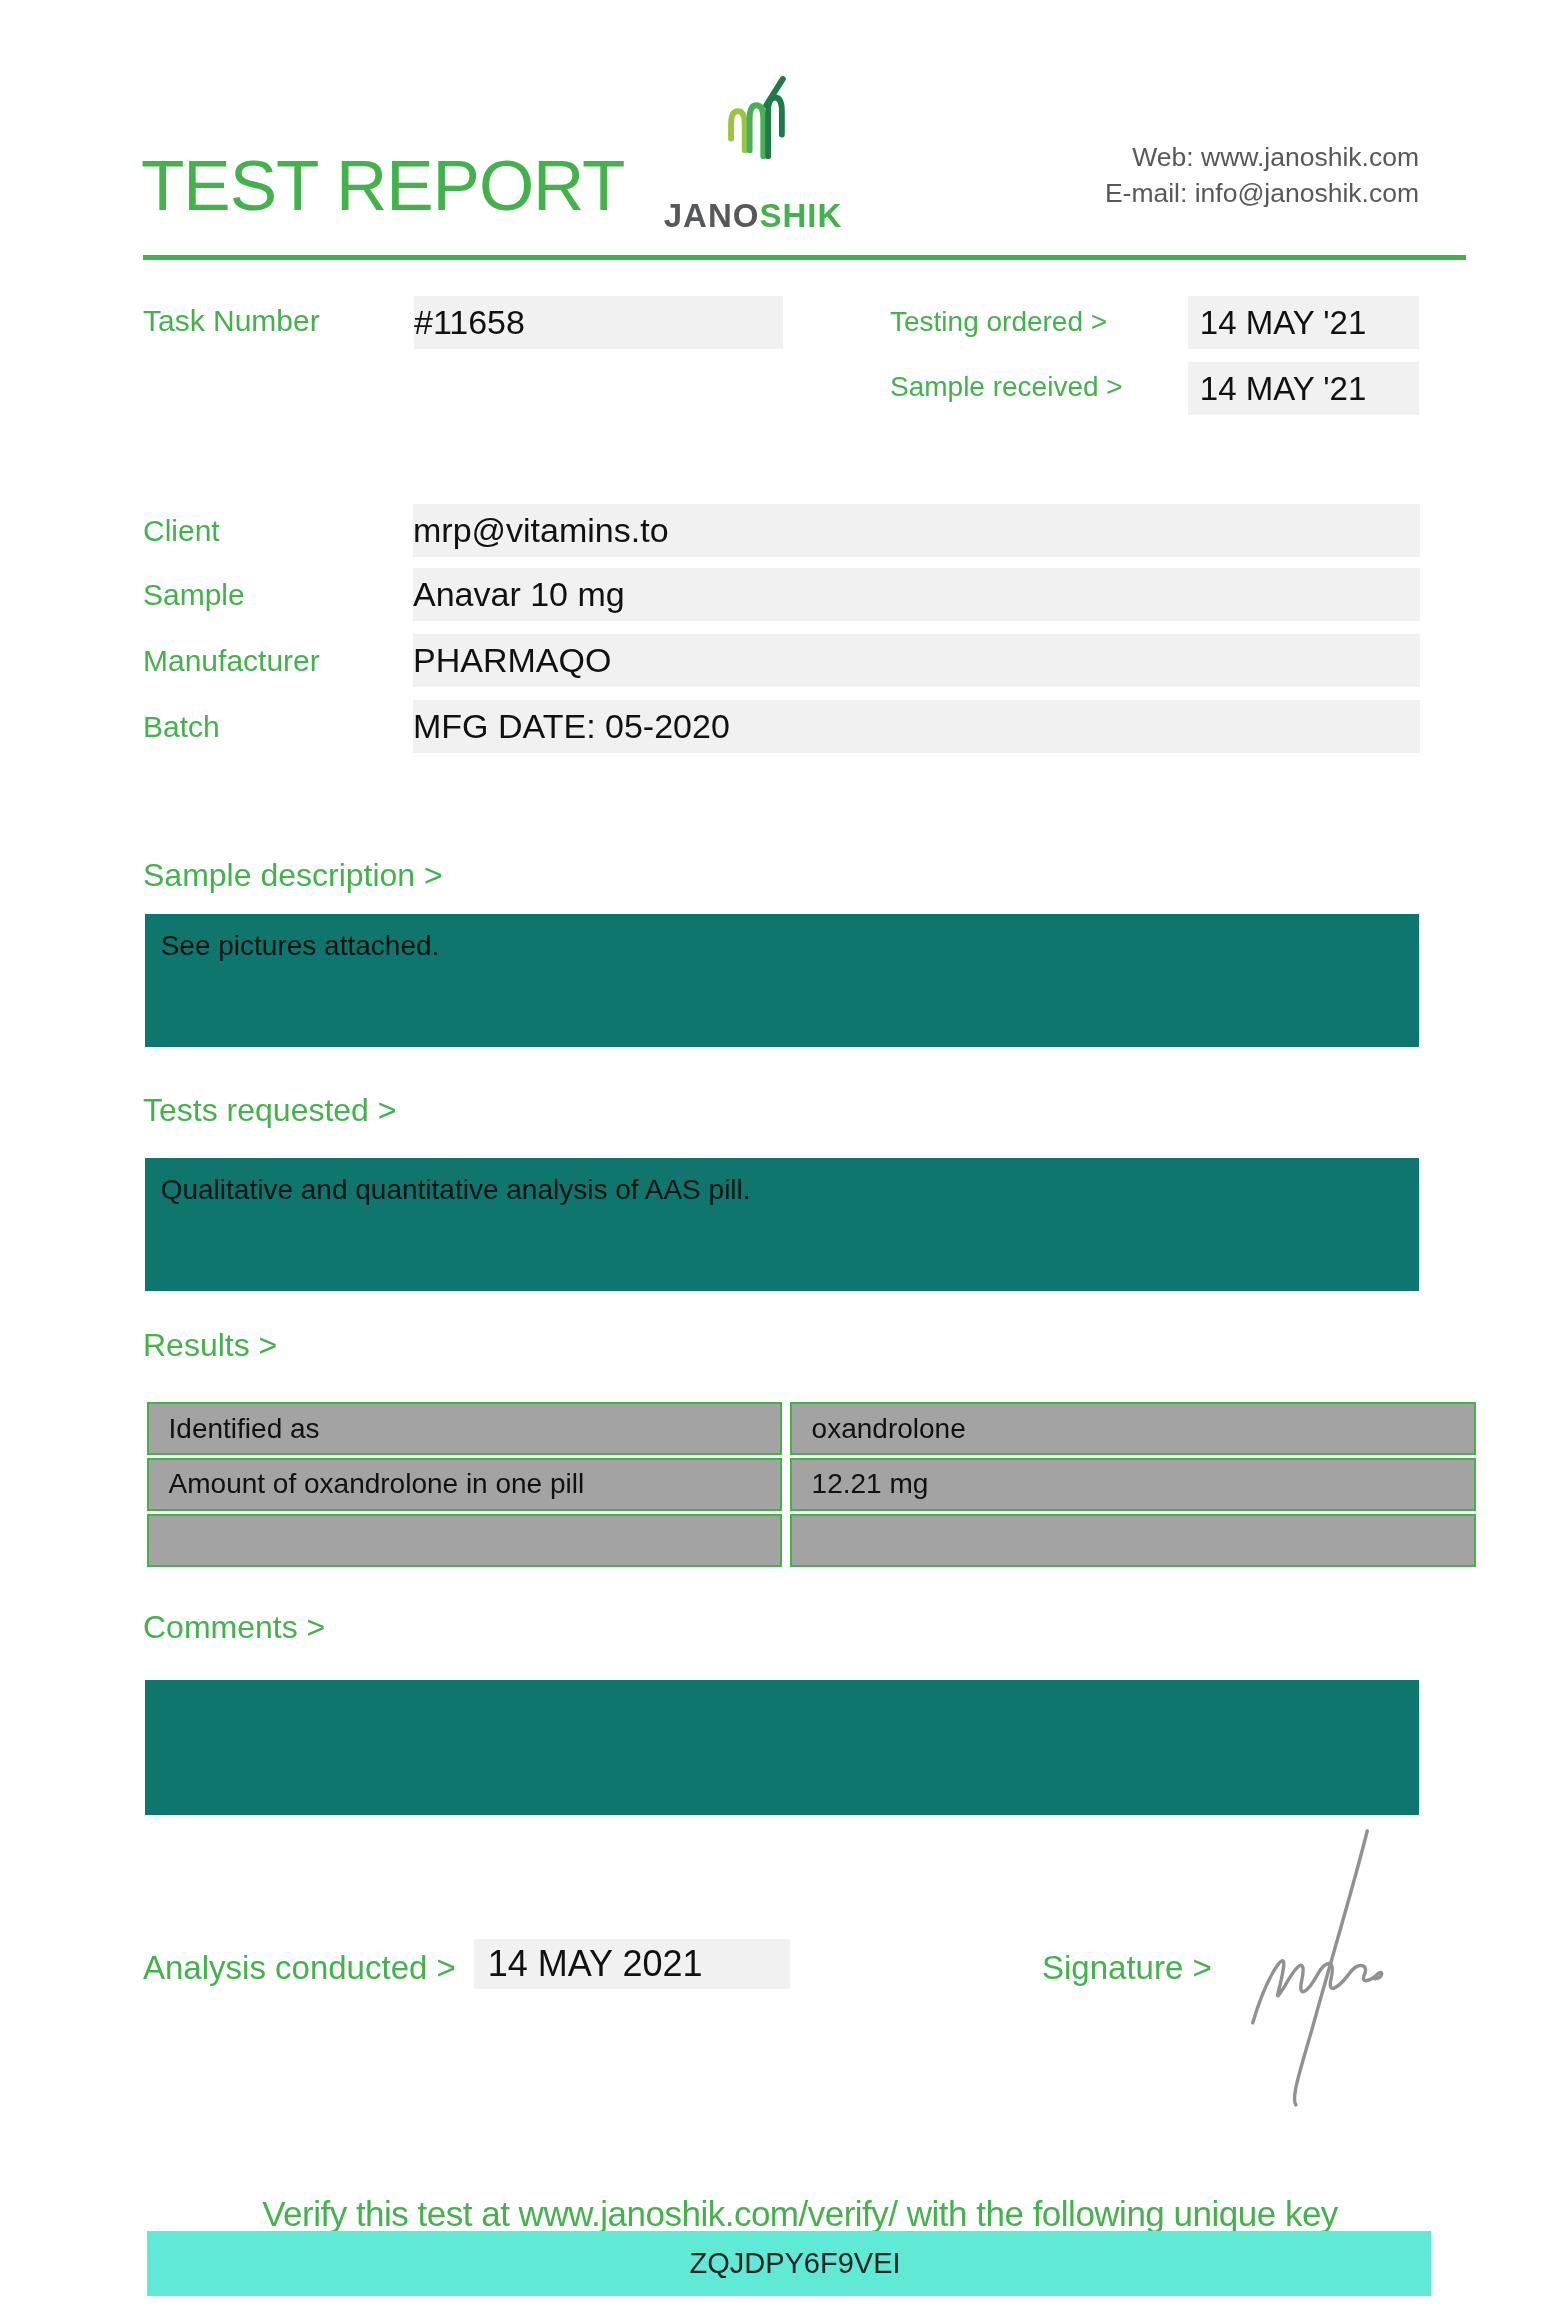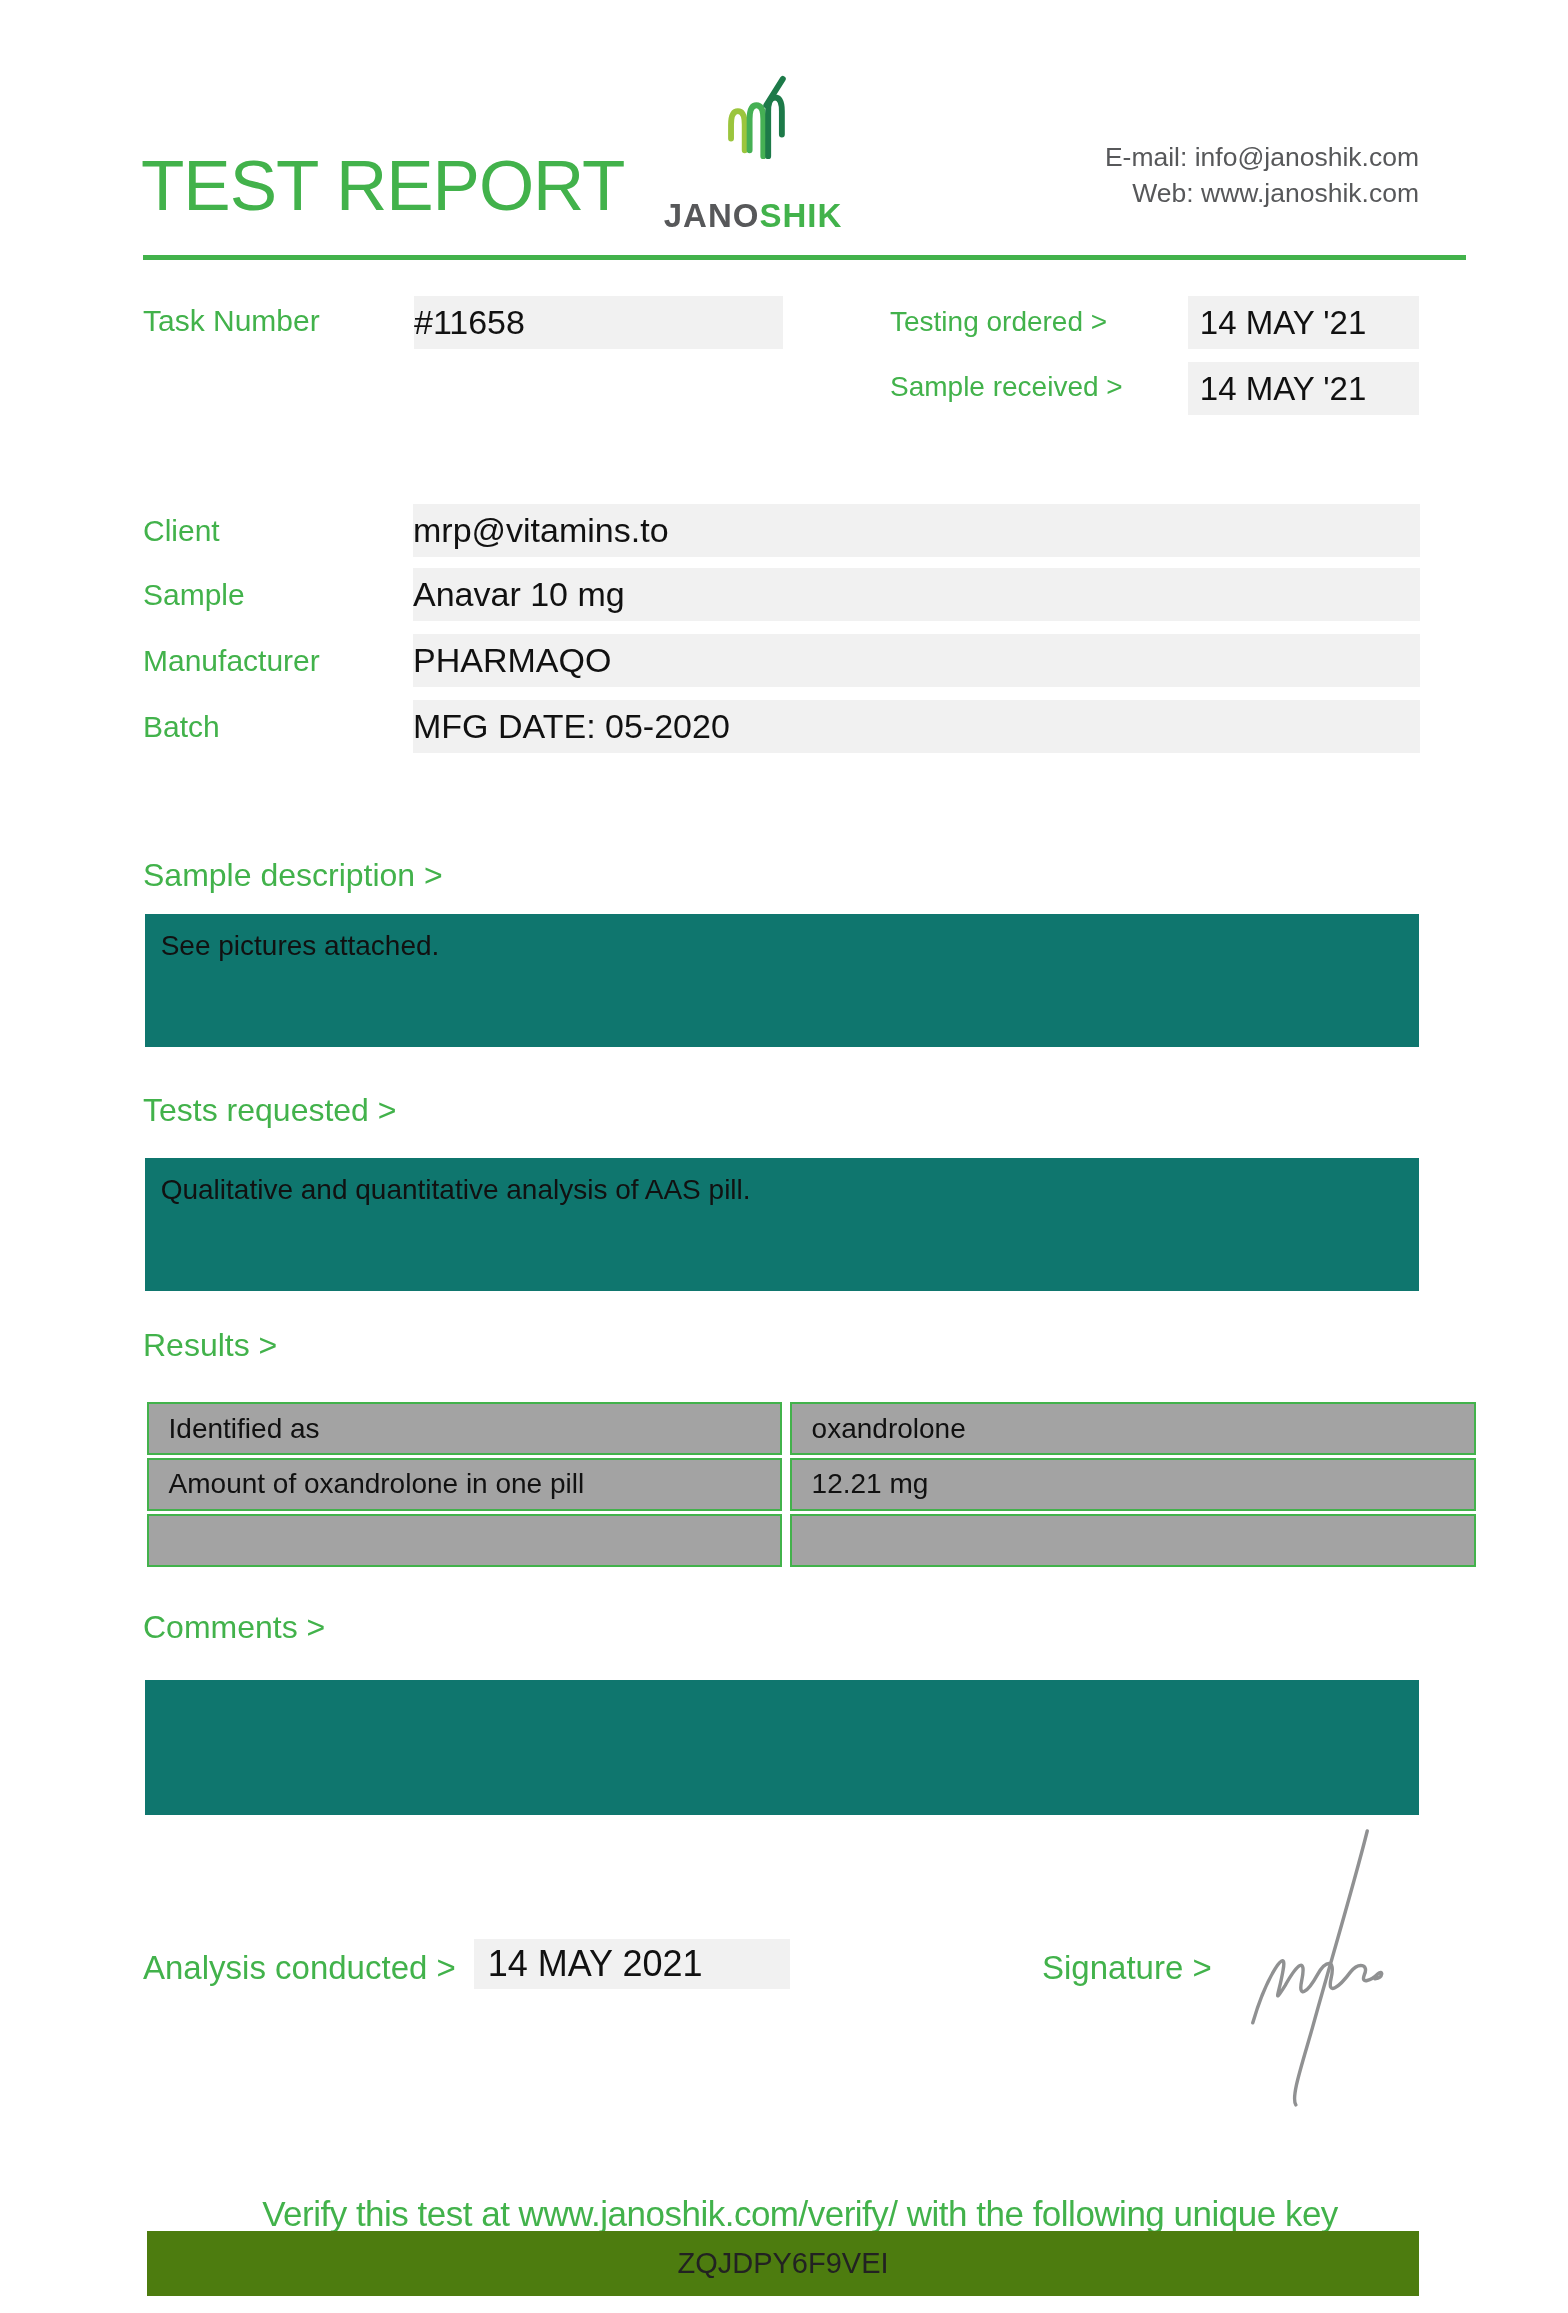--- a/index.html
+++ b/index.html
@@ -40,44 +40,44 @@
   .rt-col{position:absolute;top:1402px;display:flex;flex-direction:column;gap:2.9px;}
   .rt-cell{
     height:49px;border:2.9px solid #42b24b;background:#a3a3a3;
     display:flex;align-items:center;padding-left:19.6px;font-size:28px;color:#111;
   }
   .verify{
     position:absolute;left:16px;top:2150px;width:1568px;text-align:center;
     color:#42b24b;font-size:35px;letter-spacing:-0.5px;white-space:nowrap;margin-top:44px;
   }
   .keybox{
-    position:absolute;left:147px;top:2231px;width:1272px;height:65px;background:#4d7c0f;
-    display:flex;align-items:center;justify-content:center;font-size:29px;color:#222;
+    position:absolute;left:147px;top:2231px;width:1272px;height:65px;background:#5eead4;
+    display:flex;align-items:center;justify-content:center;font-size:29px;color:#222;padding-left:12px;
   }
   .sig{position:absolute;left:1243px;top:1819px;}
 </style>
 </head>
 <body>
 
 <div class="page">
 
   <div class="title">TEST REPORT</div>
 
   <svg class="logo-mark" width="63" height="88" viewBox="0 0 64 90" fill="none">
     <path d="M 8 66 V 52 Q 8 38 15 38 Q 22 38 22 52 V 78" stroke="#9bc53d" stroke-width="6" stroke-linecap="round" fill="none"></path>
     <path d="M 27 78 V 46 Q 27 32 34 32 Q 41 32 41 46 V 84" stroke="#45b054" stroke-width="6" stroke-linecap="round" fill="none"></path>
     <path d="M 46 84 V 38 Q 46 24 53 24 Q 60 24 60 38 V 62" stroke="#1d7a49" stroke-width="6" stroke-linecap="round" fill="none"></path>
     <path d="M 44 32 L 61 5" stroke="#1d7a49" stroke-width="6" stroke-linecap="round" fill="none"></path>
   </svg>
 
   <div class="logo-text"><span class="lg-gray">JANO</span><span class="lg-green">SHIK</span></div>
 
   <div class="contact">
+    <div>Web: www.janoshik.com</div>
     <div>E-mail: info@janoshik.com</div>
-    <div>Web: www.janoshik.com</div>
   </div>
 
   <div class="rule"></div>
 
   <div class="glabel" style="top:304px">Task Number</div>
   <div class="gbox" style="left:414px;top:296px;width:369px;height:53px">
     <span>#11658</span>
   </div>
 
   <div class="glabel" style="left:890px;top:306px;font-size:28px">Testing ordered &gt;</div>

